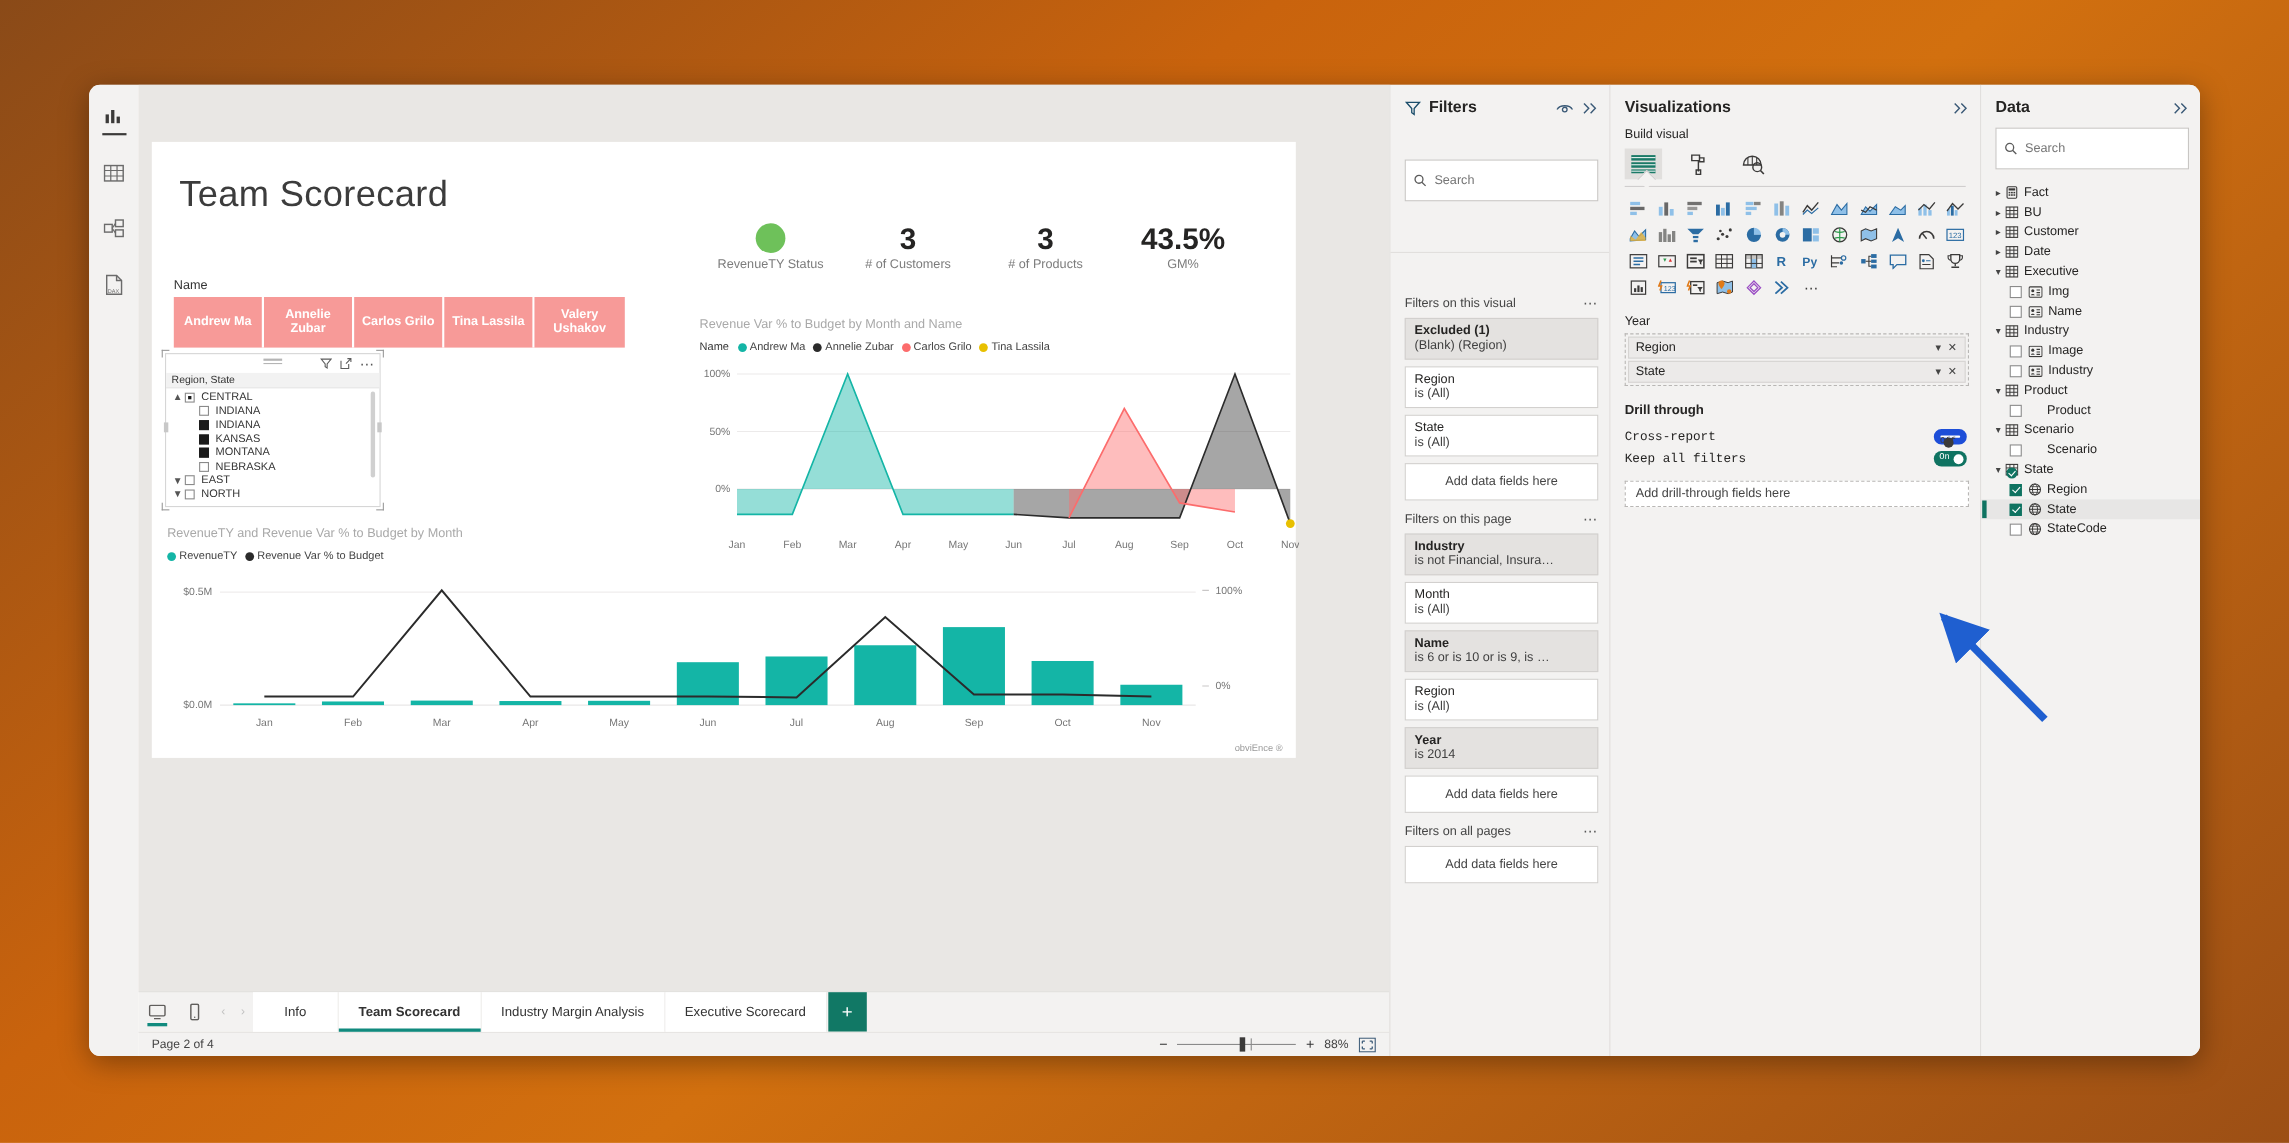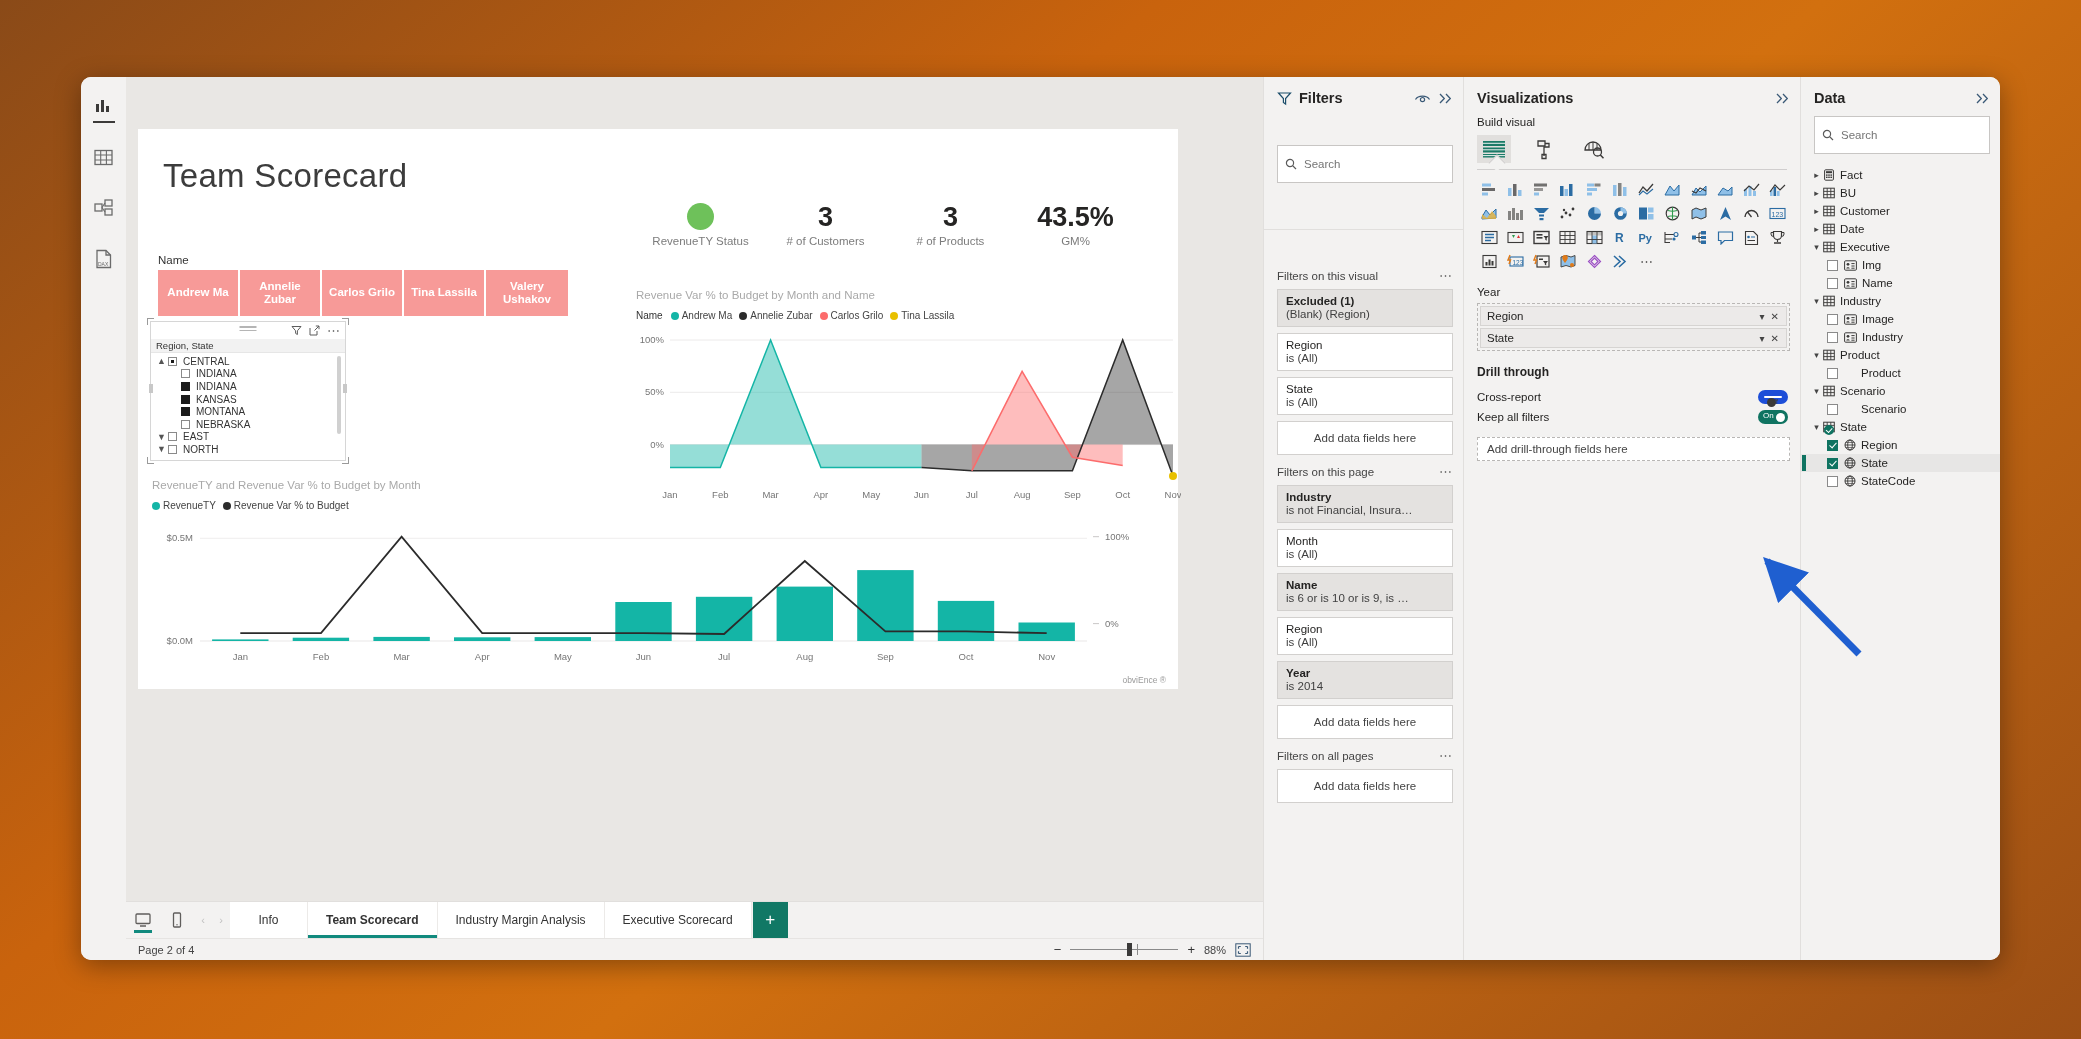--- a/index.html
+++ b/index.html
@@ -258,21 +258,21 @@
     background: #eceae9; border: 1px solid #d6d4d2; height: 20px;
     display: flex; align-items: center; padding: 0 4px 0 6px;
     font-size: 11.5px; color: #252423; margin-bottom: 2px; cursor: pointer;
   }
   .well-pill:last-child{margin-bottom:0;}
   .well-pill .wp-name { flex: 1; }
   .well-pill .wp-ic { color: #444; cursor: pointer; padding: 0 3px; font-size: 10px;}
   .drill-hd { font-size: 12px; color: #252423; font-weight: 600; padding: 14px 13px 8px; }
   .toggle-row {
     display: flex; align-items: center; justify-content: space-between;
-    padding: 3px 12px 3px 13px; font-size: 11.5px; color: #252423;
+    padding: 3px 12px 3px 13px; font-size: 11.5px; color: #252423; font-family: Liberation Mono, monospace;
   }
   .tgl { width: 30px; height: 14px; border-radius: 8px; position: relative; cursor: pointer; }
   .tgl.off { border: 6px solid #1d4ed8; background: #fff; }
   .tgl.on { background: #0f7361; }
   .tgl .knob { position: absolute; width: 9px; height: 9px; border-radius: 50%; top: 2px; }
   .tgl.off .knob { left: 3px; background: #3b3a39; }
   .tgl.on .knob { right: 3px; background: #fff; top:2.5px; }
   .tgl .tgl-txt { position: absolute; font-size: 8px; top: 1px; }
   .tgl.off .tgl-txt { right: 4px; color: #3b3a39; }
   .tgl.on .tgl-txt { left: 5px; color: #fff; }

